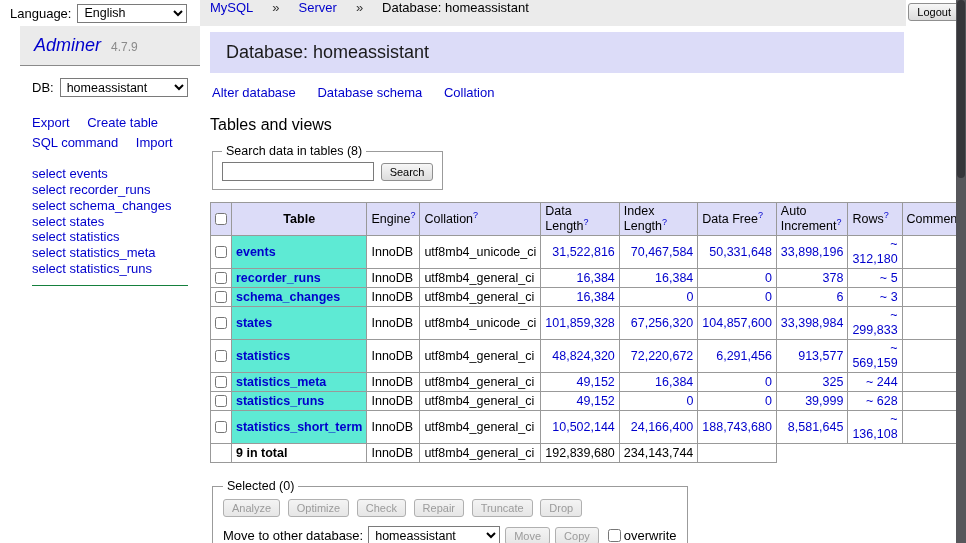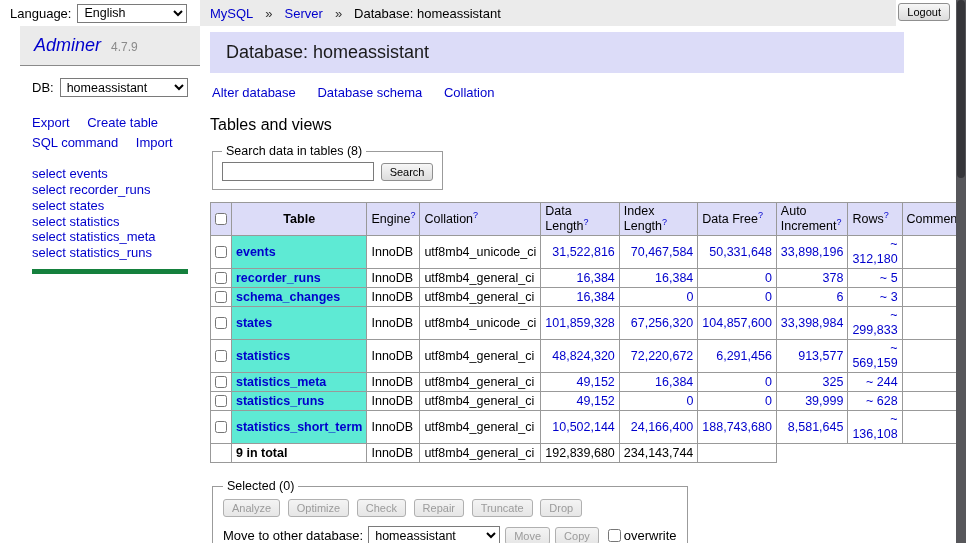--- a/index.html
+++ b/index.html
@@ -4,23 +4,23 @@
 <style>
   * { box-sizing: border-box; margin: 0; padding: 0; }
   html, body {
     width: 966px; height: 543px; overflow: hidden;
     background: #fff; color: #000;
     font-family: "Liberation Sans", sans-serif; font-size: 13px;
   }
   a { color: #0000cc; text-decoration: none; cursor: pointer; }
 
   
-  .toprow { position: absolute; top: 0; left: 0; right: 12px; height: 26px; display: flex; align-items: stretch; }
+  .toprow { position: absolute; top: 0; left: 0; right: 2px; height: 26px; display: flex; align-items: stretch; }
   .lang-area { width: 200px; flex-shrink: 0; display: flex; align-items: center; gap: 6px; padding: 0 10px; }
-  .breadcrumb { flex: 1; background: #ebebeb; display: flex; align-items: center; gap: 12px; padding: 0 10px; }
+  .breadcrumb { flex: 1; background: #ebebeb; display: flex; gap: 19px; padding: 0 10px; }
   .breadcrumb .sep { color: #333; }
   .logout-area { width: 58px; flex-shrink: 0; display: flex; align-items: flex-start; justify-content: flex-end; padding: 3px 4px 0 0; }
 
   select {
     font-family: inherit; font-size: 12.5px; height: 19px;
     border: 1px solid #7a7a7a; background: #fff; padding: 0 2px;
   }
   .lang-select { width: 110px; }
   .db-select { width: 128px; }
   .move-select { width: 132px; }
@@ -37,21 +37,21 @@
   .sidebar h1 {
     background: #ebebeb; border-bottom: 1px solid #8a8a8a;
     padding: 9px 14px; font-size: 18px; font-weight: normal; color: #797979;
   }
   .sidebar h1 .brand { font-style: italic; }
   .sidebar h1 .version { font-size: 12px; margin-left: 5px; color: #8a8a8a; }
   .sidebar .pane { padding: 12px 12px 0 12px; }
   .db-row { display: flex; align-items: center; gap: 6px; }
   .side-links { margin-top: 16px; line-height: 1.5; }
   .side-links a { margin-right: 14px; }
-  .tables-list { margin-top: 14px; padding-bottom: 8px; border-bottom: 5px solid #15803d; }
+  .tables-list { margin-top: 14px; padding-bottom: 8px; border-bottom: 1px solid #15803d; }
   .tables-list a { display: block; line-height: 1.22; }
 
   
   .main { position: absolute; top: 26px; left: 200px; width: 710px; padding-left: 10px; }
   .main h2 {
     margin: 6px 6px 0 0; background: #dcdcf8; color: #1a1a1a;
     padding: 10px 16px; font-size: 18px; font-weight: normal;
   }
   .actions { margin: 12px 0 0 2px; }
   .actions a { margin-right: 18px; margin-top: 24px; }
@@ -131,20 +131,21 @@
         <a>Create table</a>
       </div>
       <div>
         <a>SQL command</a>
         <a>Import</a>
       </div>
     </div>
     <div class="tables-list">
       <a>select events</a>
       <a>select recorder_runs</a>
+      <a>select schema_changes</a>
       <a>select states</a>
       <a>select statistics</a>
       <a>select statistics_meta</a>
       <a>select statistics_runs</a>
     </div>
   </div>
 </div>
 
 <div class="main">
   <h2>Database: homeassistant</h2>

